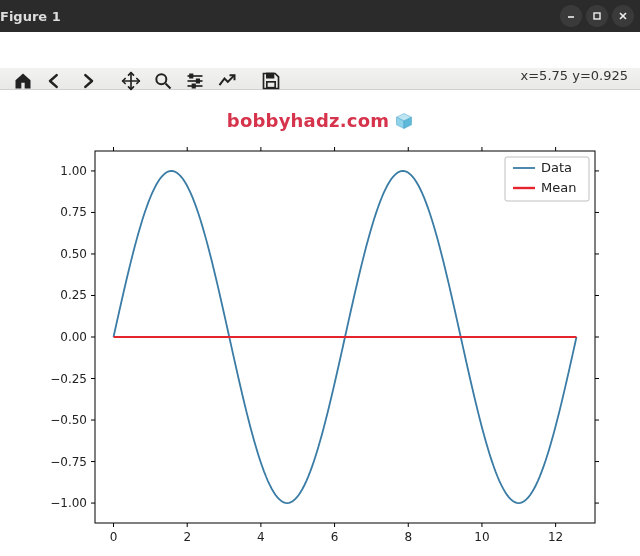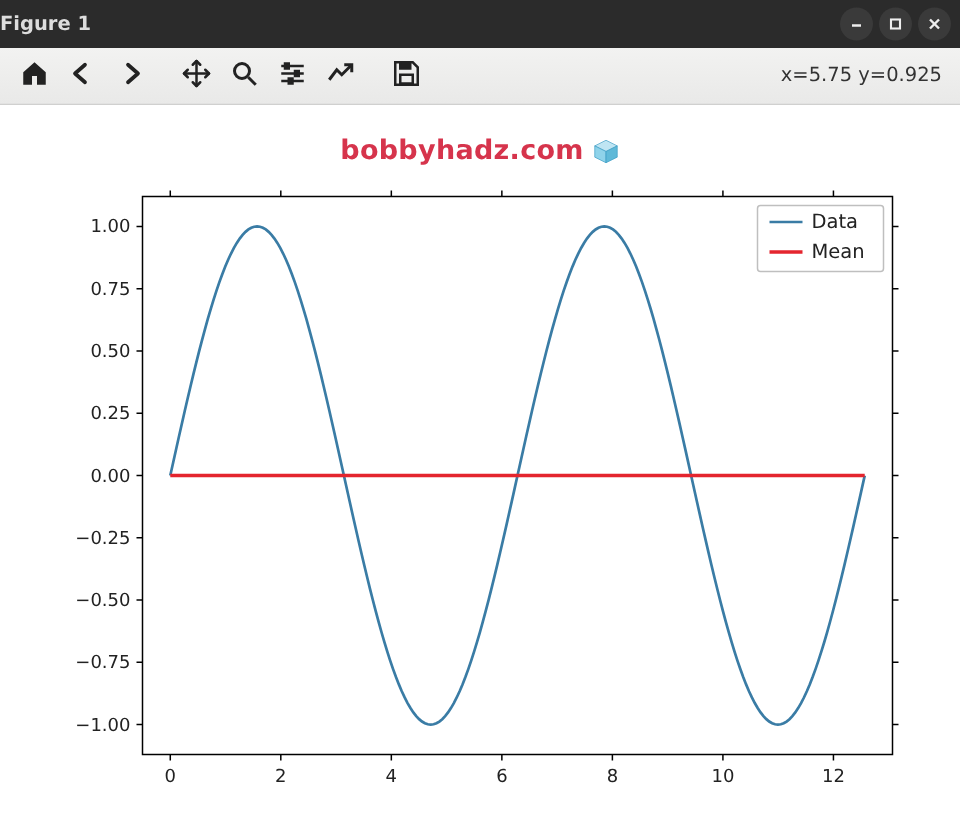--- a/index.html
+++ b/index.html
@@ -29,27 +29,28 @@
     background: #3a3a3a;
     display: flex; align-items: center; justify-content: center;
     color: #eee;
     font-size: 11px;
     cursor: pointer;
   }
   .win-btn svg { display: block; }
 
   
   .toolbar {
-    height: 38px;
+    height: 22px;
     background: linear-gradient(#f2f2f1, #e9e9e8);
     border-bottom: 1px solid #d0d0cf;
     display: flex;
-    align-items: center;
+    align-items: flex-start;
     padding: 0 8px;
     gap: 2px;
+    margin-top: 36px;
   }
   .tool-btn {
     width: 30px; height: 30px;
     display: flex; align-items: center; justify-content: center;
     border-radius: 3px;
     cursor: pointer;
     color: #2b2b2b;
   }
   .tool-sep { width: 10px; }
   .coord {

